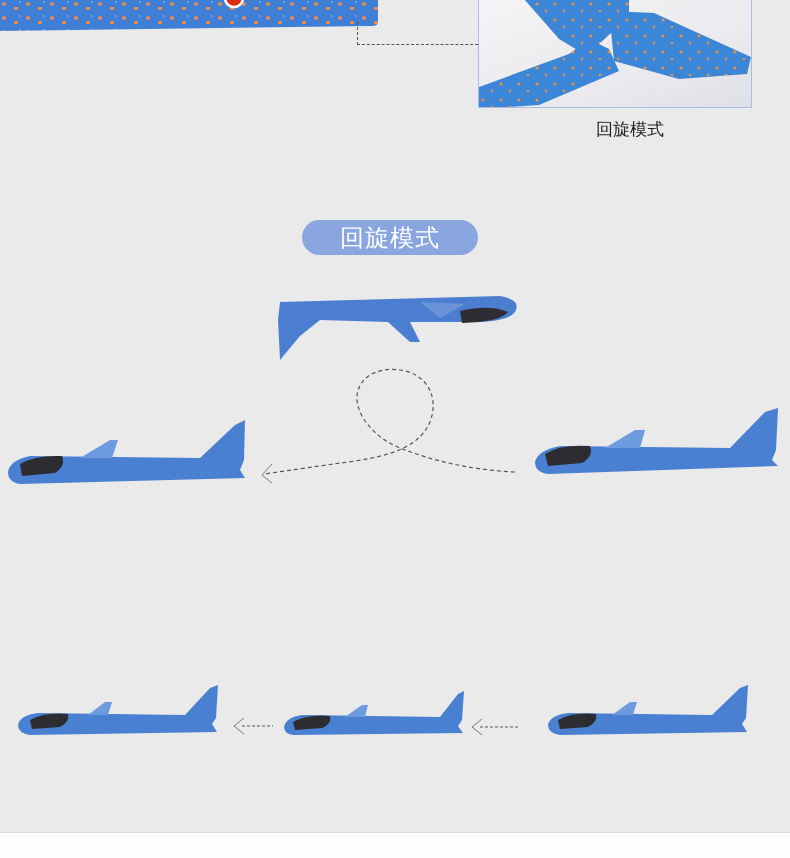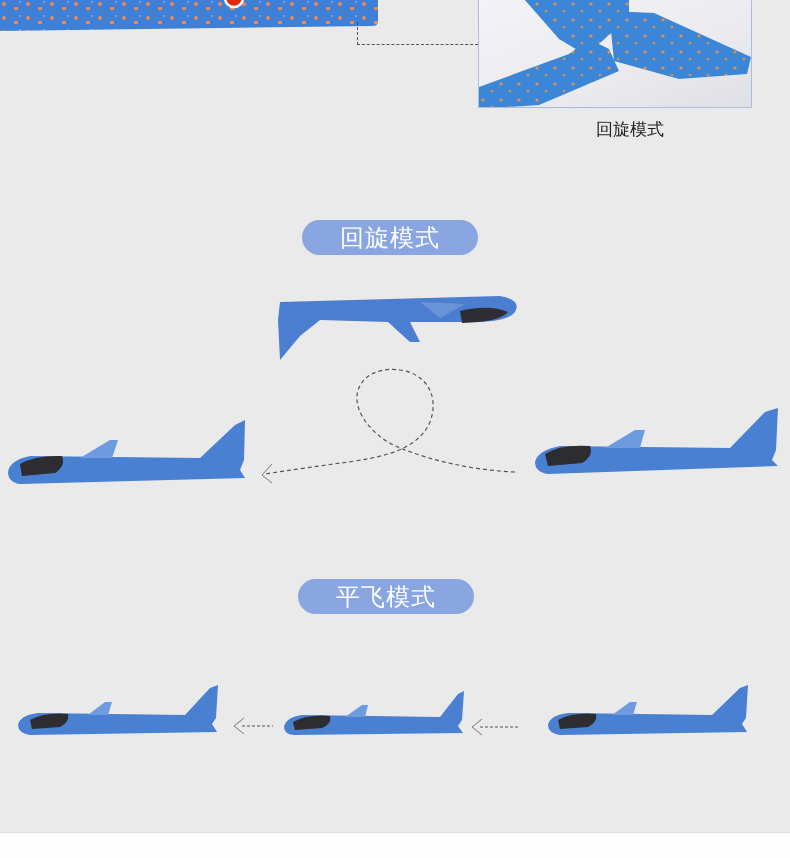--- a/index.html
+++ b/index.html
@@ -78,21 +78,20 @@
       <path d="M80,98 L110,80 L118,80 L112,98 Z" fill="#6e9be0"></path>
       <path d="M20,104 Q35,95 62,96 Q66,106 55,113 L22,116 Z" fill="#2c2c31"></path>
     </g>
     <g>
       <path d="M535,102 Q538,90 560,86 L730,88 L765,52 L778,48 L776,90 L772,100 L778,106 L548,114 Q535,112 535,102 Z" fill="#4a80d2"></path>
       <path d="M605,88 L635,70 L645,70 L640,88 Z" fill="#6e9be0"></path>
       <path d="M545,94 Q560,84 590,86 Q594,96 582,103 L548,106 Z" fill="#2c2c31"></path>
     </g>
   </svg>
 
-  <div class="pill pill-2">平飞模式</div>
 
   <svg class="plane" style="left:0;top:680px" width="790" height="60" viewBox="0 0 790 60">
     <g>
       <path d="M18,45 Q20,35 38,33 L185,35 L210,8 L218,5 L216,38 L212,44 L217,52 L30,55 Q18,53 18,45 Z" fill="#4a80d2"></path>
       <path d="M88,35 L105,22 L112,22 L108,35 Z" fill="#6e9be0"></path>
       <path d="M30,40 Q45,32 68,34 Q70,42 60,47 L32,49 Z" fill="#2c2c31"></path>
     </g>
     <g>
       <line x1="242" y1="46" x2="273" y2="46" stroke="#555" stroke-width="1" stroke-dasharray="3,2"></line>
       <path d="M244,38 L234,46 L244,54" fill="none" stroke="#777" stroke-width="1"></path>

